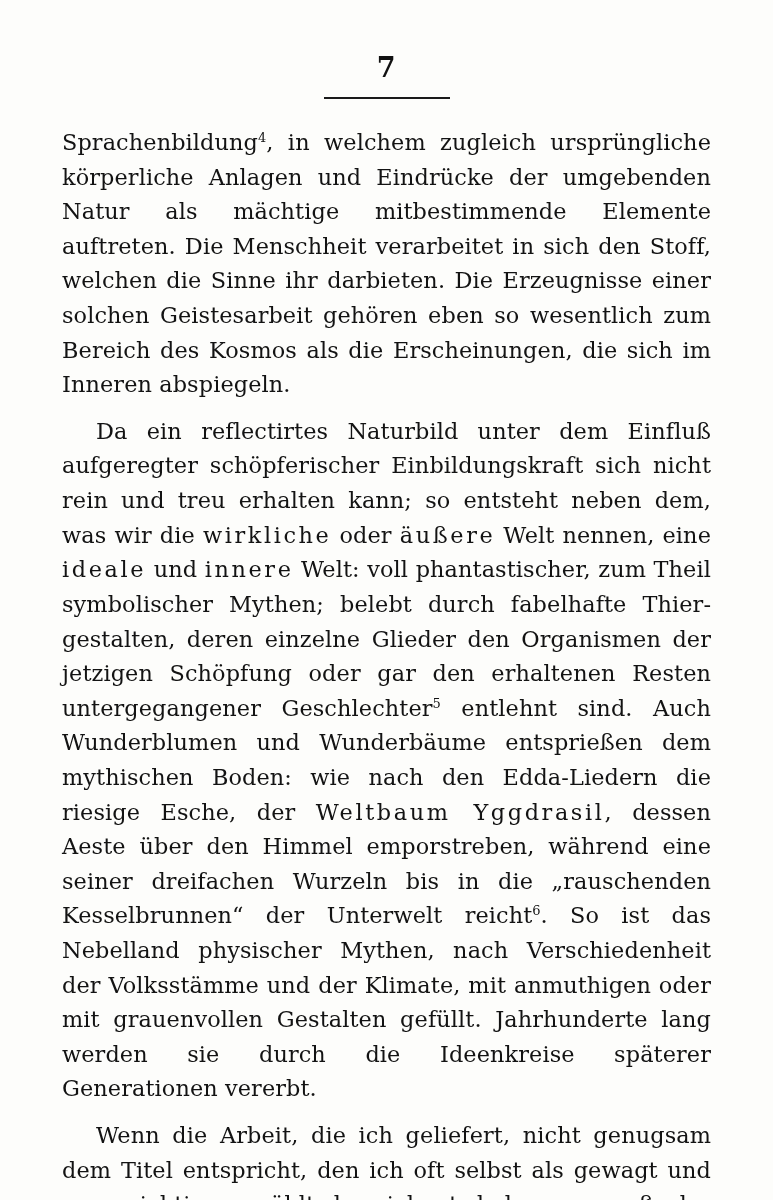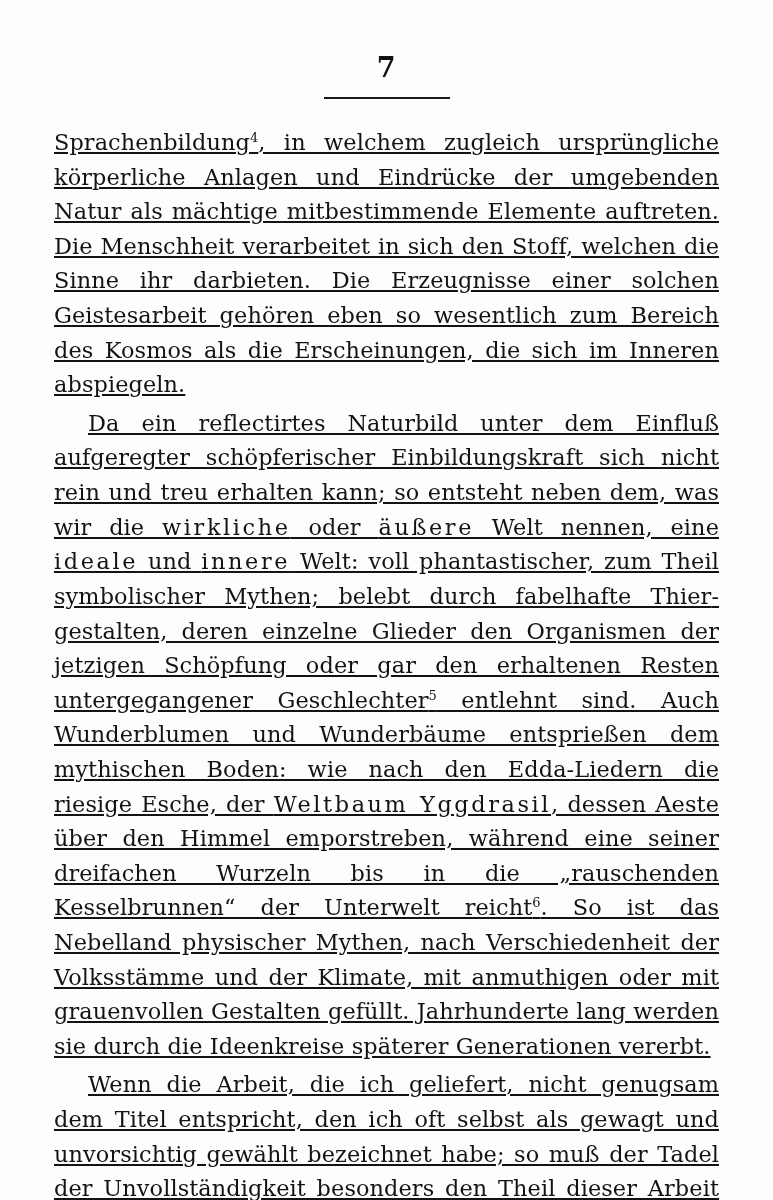--- a/index.html
+++ b/index.html
@@ -48,23 +48,22 @@
     line-height: 1.545;
     text-align: justify;
     text-justify: inter-word;
     color: #131313;
     font-family: "DejaVu Serif", serif;
     font-weight: 500;
     letter-spacing: 0.1px;
     -webkit-font-smoothing: none;
   }
   .body-text p {
-    margin: 4px;
+    margin: 12px;
     text-indent: 34px;
-    text-decoration: underline;
   }
   .body-text p.no-indent {
     text-indent: 0;
   }
   .spaced {
     letter-spacing: 2.6px;
   }
   sup {
     font-size: 0.58em;
     vertical-align: super;

